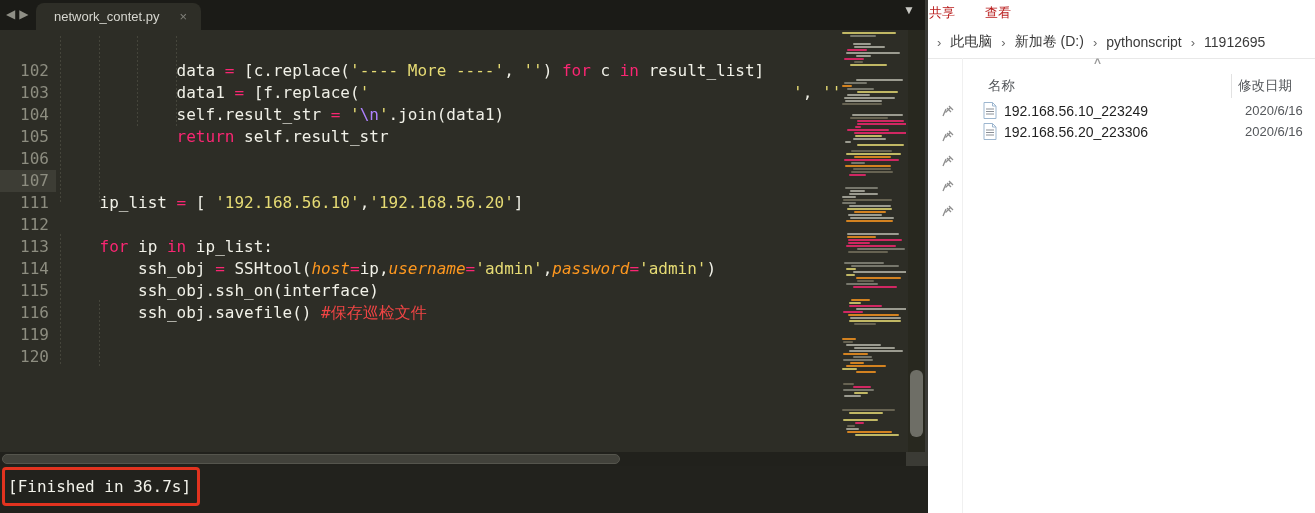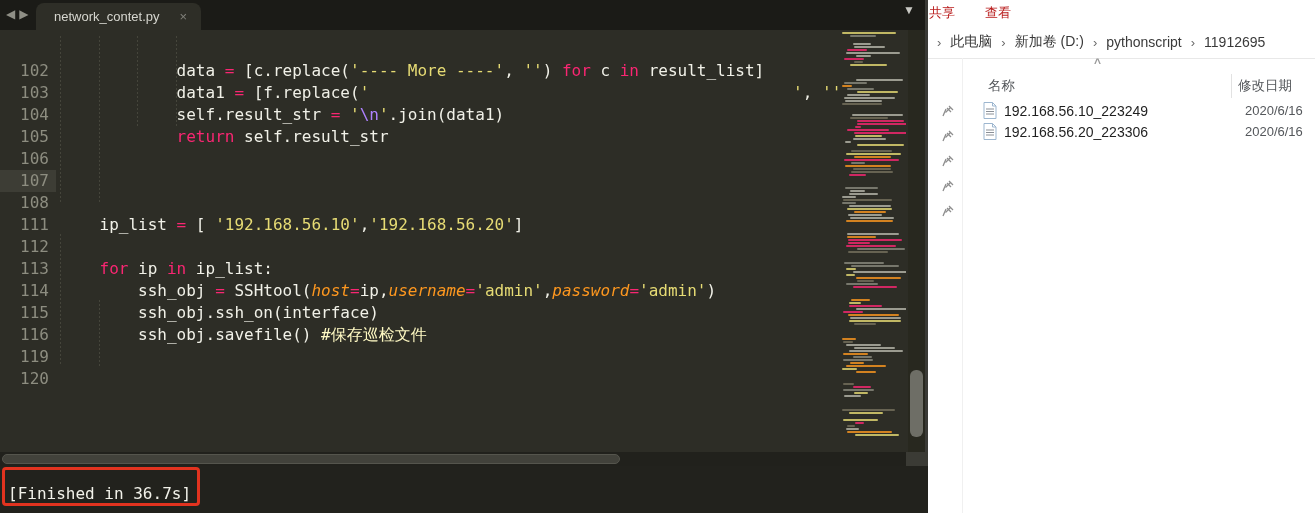--- a/index.html
+++ b/index.html
@@ -16,39 +16,39 @@
   #tab .close{color:#80807a;font-size:13px;margin-left:20px;cursor:pointer;}
   #overflow-btn{position:absolute;left:903px;top:3px;color:#c9c9c4;font-size:12px;}
 
   #codearea{position:absolute;left:0;top:44px;width:839px;height:422px;overflow:hidden;margin-top:10px;}
   .crow{display:flex;height:22px;line-height:22px;white-space:pre;
         font-family:"DejaVu Sans Mono",monospace;font-size:16px;}
   .crow .gut{flex:0 0 49px;text-align:right;padding-right:7px;color:#8d8d80;}
   .crow.hl .gut{background:#3d3d35;}
   .crow .ctext{flex:1;padding-left:5px;overflow:hidden;color:#f1f1e8;}
   .s-fg{color:#f1f1e8;} .s-kw{color:#f92672;} .s-str{color:#e6db74;}
-  .s-const{color:#ae81ff;} .s-param{color:#fd971f;font-style:italic;} .s-com{color:#fef9c3;}
+  .s-const{color:#ae81ff;} .s-param{color:#fd971f;font-style:italic;} .s-com{color:#ef4444;}
   .guide{position:absolute;width:1px;
          background-image:repeating-linear-gradient(to bottom,#45453b 0 2px,transparent 2px 4px);}
 
   #minimap{position:absolute;left:840px;top:30px;width:66px;height:420px;overflow:hidden;background:#2d2d26;}
   .mline{position:absolute;height:2px;border-radius:1px;}
 
   #vtrack{position:absolute;left:908px;top:30px;width:17px;height:422px;background:#28281f;}
   #vthumb{position:absolute;left:910px;top:370px;width:13px;height:67px;background:#6e6e66;border-radius:6px;}
   #rightstrip{position:absolute;left:925px;top:0;width:3px;height:513px;background:#3a3a36;}
 
   #htrack{position:absolute;left:0;top:452px;width:928px;height:14px;background:#21211c;}
   #hthumb{position:absolute;left:2px;top:454px;width:618px;height:10px;background:#42423b;
           border:1px solid #55554d;border-radius:5px;box-sizing:border-box;}
   #hcorner{position:absolute;left:906px;top:452px;width:22px;height:14px;background:#3b3b35;}
 
   #statusbar{position:absolute;left:0;top:466px;width:928px;height:47px;background:#22221d;}
   #annotation{position:absolute;left:2px;top:1px;width:192px;height:33px;
-              border:3px solid #e2331f;border-radius:4px;display:flex;align-items:flex-end;}
+              border:3px solid #e2331f;border-radius:4px;display:flex;align-items:center;}
   #status-text{color:#f2f2ea;font-family:"DejaVu Sans Mono",monospace;font-size:16px;
                padding-left:3px;white-space:pre;}
 
   
   #explorer{position:absolute;left:928px;top:0;width:387px;height:513px;background:#ffffff;color:#222;}
   #ribbon{position:absolute;left:0;top:0;width:387px;height:26px;display:flex;align-items:center;}
   .ribbon-tab{font-size:13px;color:#b91c1c;margin-right:30px;}
   .ribbon-tab:first-child{margin-left:1px;}
   #crumbbar{position:absolute;left:0;top:26px;width:387px;height:32px;display:flex;align-items:center;
             border-bottom:1px solid #e8e8e8;}
@@ -81,21 +81,20 @@
     <span id="overflow-btn">▼</span>
   </div>
 
   <div id="codearea" style="padding-top: 6px;">
       <div class="crow"><span class="gut">102</span><span class="ctext"><span class="s-fg">            data </span><span class="s-kw">=</span><span class="s-fg"> [c.replace(</span><span class="s-str">'---- More ----'</span><span class="s-fg">, </span><span class="s-str">''</span><span class="s-fg">) </span><span class="s-kw">for</span><span class="s-fg"> c </span><span class="s-kw">in</span><span class="s-fg"> result_list]</span></span></div>
       <div class="crow"><span class="gut">103</span><span class="ctext"><span class="s-fg">            data1 </span><span class="s-kw">=</span><span class="s-fg"> [f.replace(</span><span class="s-str">'                                            '</span><span class="s-fg">, </span><span class="s-str">''</span></span></div>
       <div class="crow"><span class="gut">104</span><span class="ctext"><span class="s-fg">            self.result_str </span><span class="s-kw">=</span><span class="s-fg"> </span><span class="s-str">'</span><span class="s-const">\n</span><span class="s-str">'</span><span class="s-fg">.join(data1)</span></span></div>
       <div class="crow"><span class="gut">105</span><span class="ctext"><span class="s-fg">            </span><span class="s-kw">return</span><span class="s-fg"> self.result_str</span></span></div>
       <div class="crow"><span class="gut">106</span><span class="ctext"></span></div>
       <div class="crow hl"><span class="gut">107</span><span class="ctext"></span></div>
-      <div class="crow"><span class="gut">108</span><span class="ctext"></span></div>
       <div class="crow"><span class="gut">111</span><span class="ctext"><span class="s-fg">    ip_list </span><span class="s-kw">=</span><span class="s-fg"> [ </span><span class="s-str">'192.168.56.10'</span><span class="s-fg">,</span><span class="s-str">'192.168.56.20'</span><span class="s-fg">]</span></span></div>
       <div class="crow"><span class="gut">112</span><span class="ctext"></span></div>
       <div class="crow"><span class="gut">113</span><span class="ctext"><span class="s-fg">    </span><span class="s-kw">for</span><span class="s-fg"> ip </span><span class="s-kw">in</span><span class="s-fg"> ip_list:</span></span></div>
       <div class="crow"><span class="gut">114</span><span class="ctext"><span class="s-fg">        ssh_obj </span><span class="s-kw">=</span><span class="s-fg"> SSHtool(</span><span class="s-param">host</span><span class="s-kw">=</span><span class="s-fg">ip,</span><span class="s-param">username</span><span class="s-kw">=</span><span class="s-str">'admin'</span><span class="s-fg">,</span><span class="s-param">password</span><span class="s-kw">=</span><span class="s-str">'admin'</span><span class="s-fg">)</span></span></div>
       <div class="crow"><span class="gut">115</span><span class="ctext"><span class="s-fg">        ssh_obj.ssh_on(interface)</span></span></div>
       <div class="crow"><span class="gut">116</span><span class="ctext"><span class="s-fg">        ssh_obj.savefile() </span><span class="s-com">#保存巡检文件</span></span></div>
       <div class="crow"><span class="gut">119</span><span class="ctext"></span></div>
       <div class="crow"><span class="gut">120</span><span class="ctext"></span></div>
     </div>
   <div class="guide" style="left:60px;top:36px;height:166px;"></div>

